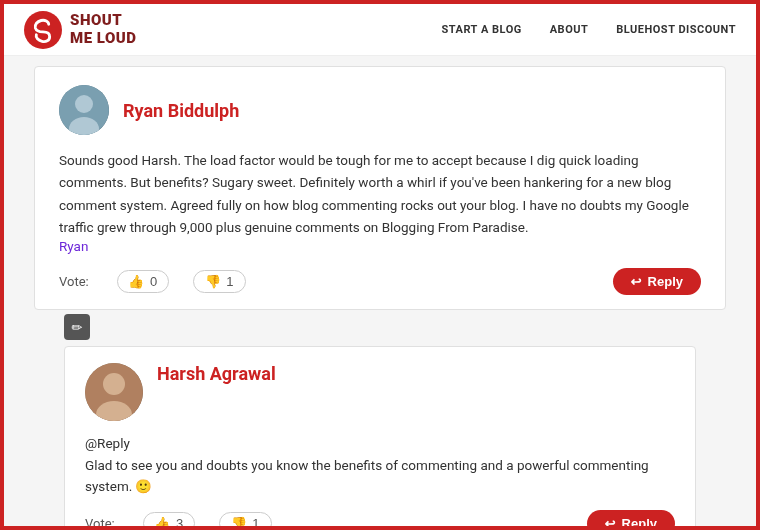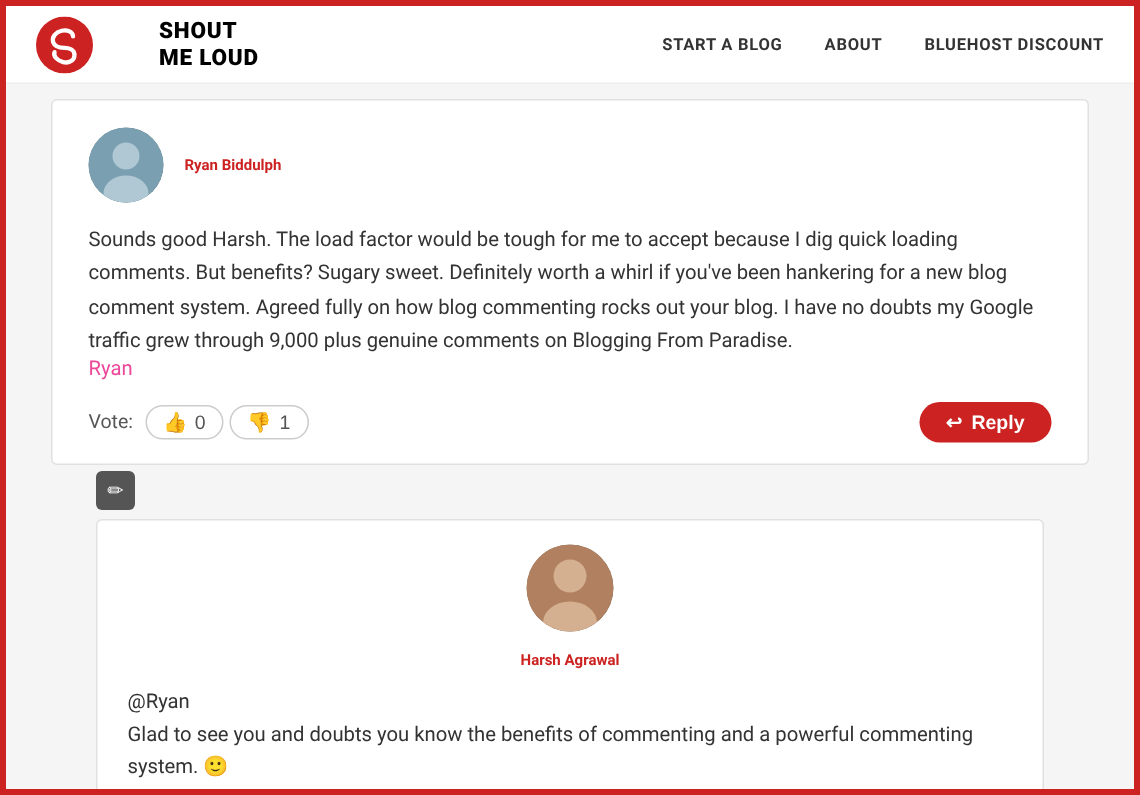--- a/index.html
+++ b/index.html
@@ -27,25 +27,24 @@
       gap: 8px;
       margin-right: auto;
     }
     .logo-icon {
       width: 38px;
       height: 38px;
     }
     .logo-text {
       font-size: 15px;
       font-weight: 900;
-      color: #000000;
+      color: #7f1d1d;
       line-height: 1.15;
       text-transform: uppercase;
       letter-spacing: 0.5px;
-      margin-left: 36px;
     }
     .nav {
       display: flex;
       gap: 28px;
       align-items: center;
     }
     .nav-item {
       font-size: 11px;
       font-weight: 700;
       color: #333;
@@ -99,47 +98,47 @@
       height: 58px;
     }
 
     
     .avatar svg {
       width: 100%;
       height: 100%;
     }
 
     .commenter-name {
-      font-size: 10px;
+      font-size: 18px;
       font-weight: 700;
       color: #cc2222;
     }
 
     .comment-body {
       font-size: 13.5px;
       line-height: 1.65;
       color: #333;
     }
 
     .comment-signature {
       font-size: 13.5px;
-      color: #ec4899;
+      color: #6d28d9;
       margin-bottom: 14px;
     }
 
     .vote-row {
       display: flex;
       align-items: center;
       justify-content: space-between;
     }
 
     .vote-area {
       display: flex;
       align-items: center;
-      gap: 4px;
+      gap: 24px;
     }
     .vote-label {
       font-size: 13px;
       color: #555;
       margin-right: 4px;
     }
 
     .vote-btn {
       display: inline-flex;
       align-items: center;
@@ -196,24 +195,23 @@
 
     .nested-card {
       background: #fff;
       border: 1px solid #e0e0e0;
       border-radius: 4px;
       padding: 16px 20px 12px 20px;
     }
 
     .nested-header {
       display: flex;
-      align-items: center;
+      align-items: flex-start;
       gap: 14px;
       margin-bottom: 12px;
-      flex-direction: column;
     }
 
     .nested-body {
       font-size: 13.5px;
       line-height: 1.6;
       color: #333;
       margin-bottom: 12px;
     }
   </style>
 </head>
@@ -282,21 +280,21 @@
         <div class="avatar avatar-harsh">
           <svg viewBox="0 0 58 58" xmlns="http://www.w3.org/2000/svg">
             <circle cx="29" cy="29" r="29" fill="#b08060"></circle>
             <circle cx="29" cy="21" r="11" fill="#d4b090"></circle>
             <ellipse cx="29" cy="52" rx="18" ry="14" fill="#d4b090"></ellipse>
           </svg>
         </div>
         <span class="commenter-name">Harsh Agrawal</span>
       </div>
       <div class="nested-body">
-        <div>@Ryan</div>
+        <div>@Reply</div>
         <div>Glad to see you and doubts you know the benefits of commenting and a powerful commenting system. 🙂</div>
       </div>
       <div class="vote-row">
         <div class="vote-area">
           <span class="vote-label">Vote:</span>
           <button class="vote-btn">
             <span class="thumb">👍</span>
             <span>3</span>
           </button>
           <button class="vote-btn">

